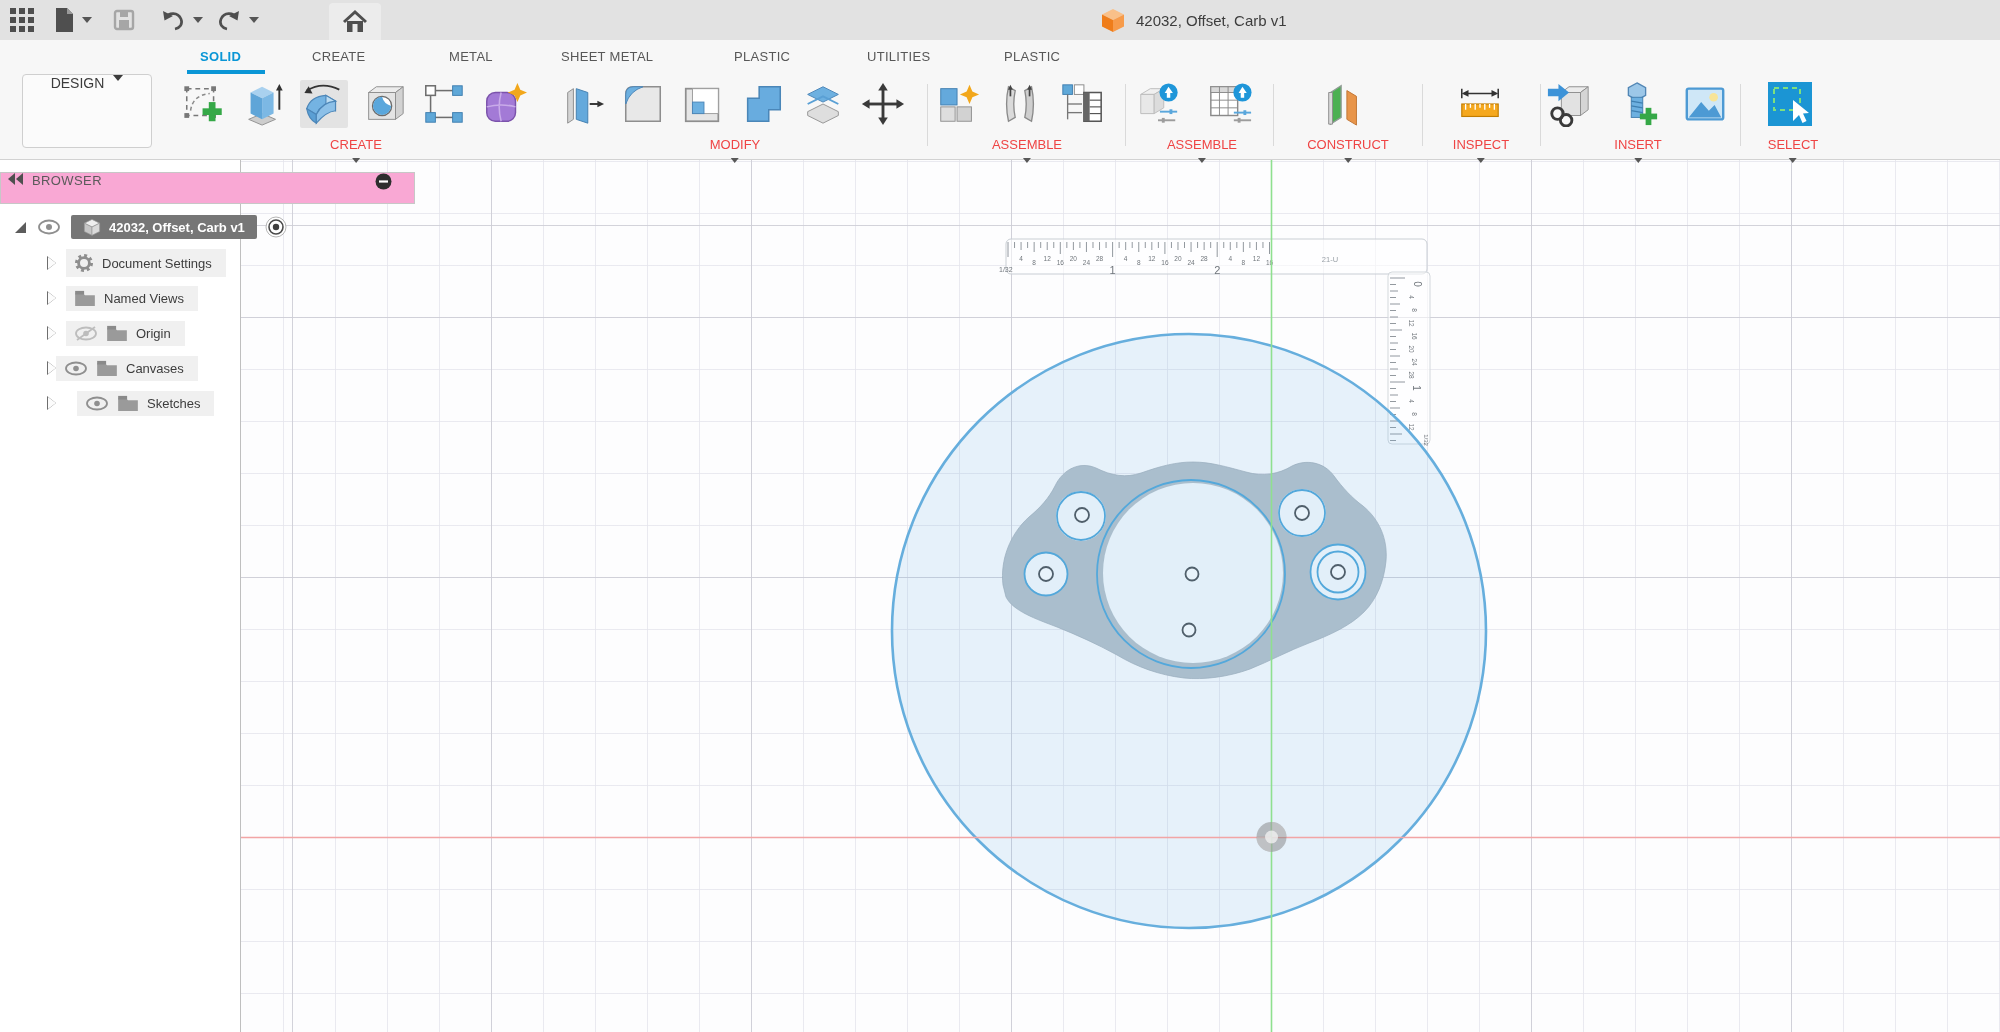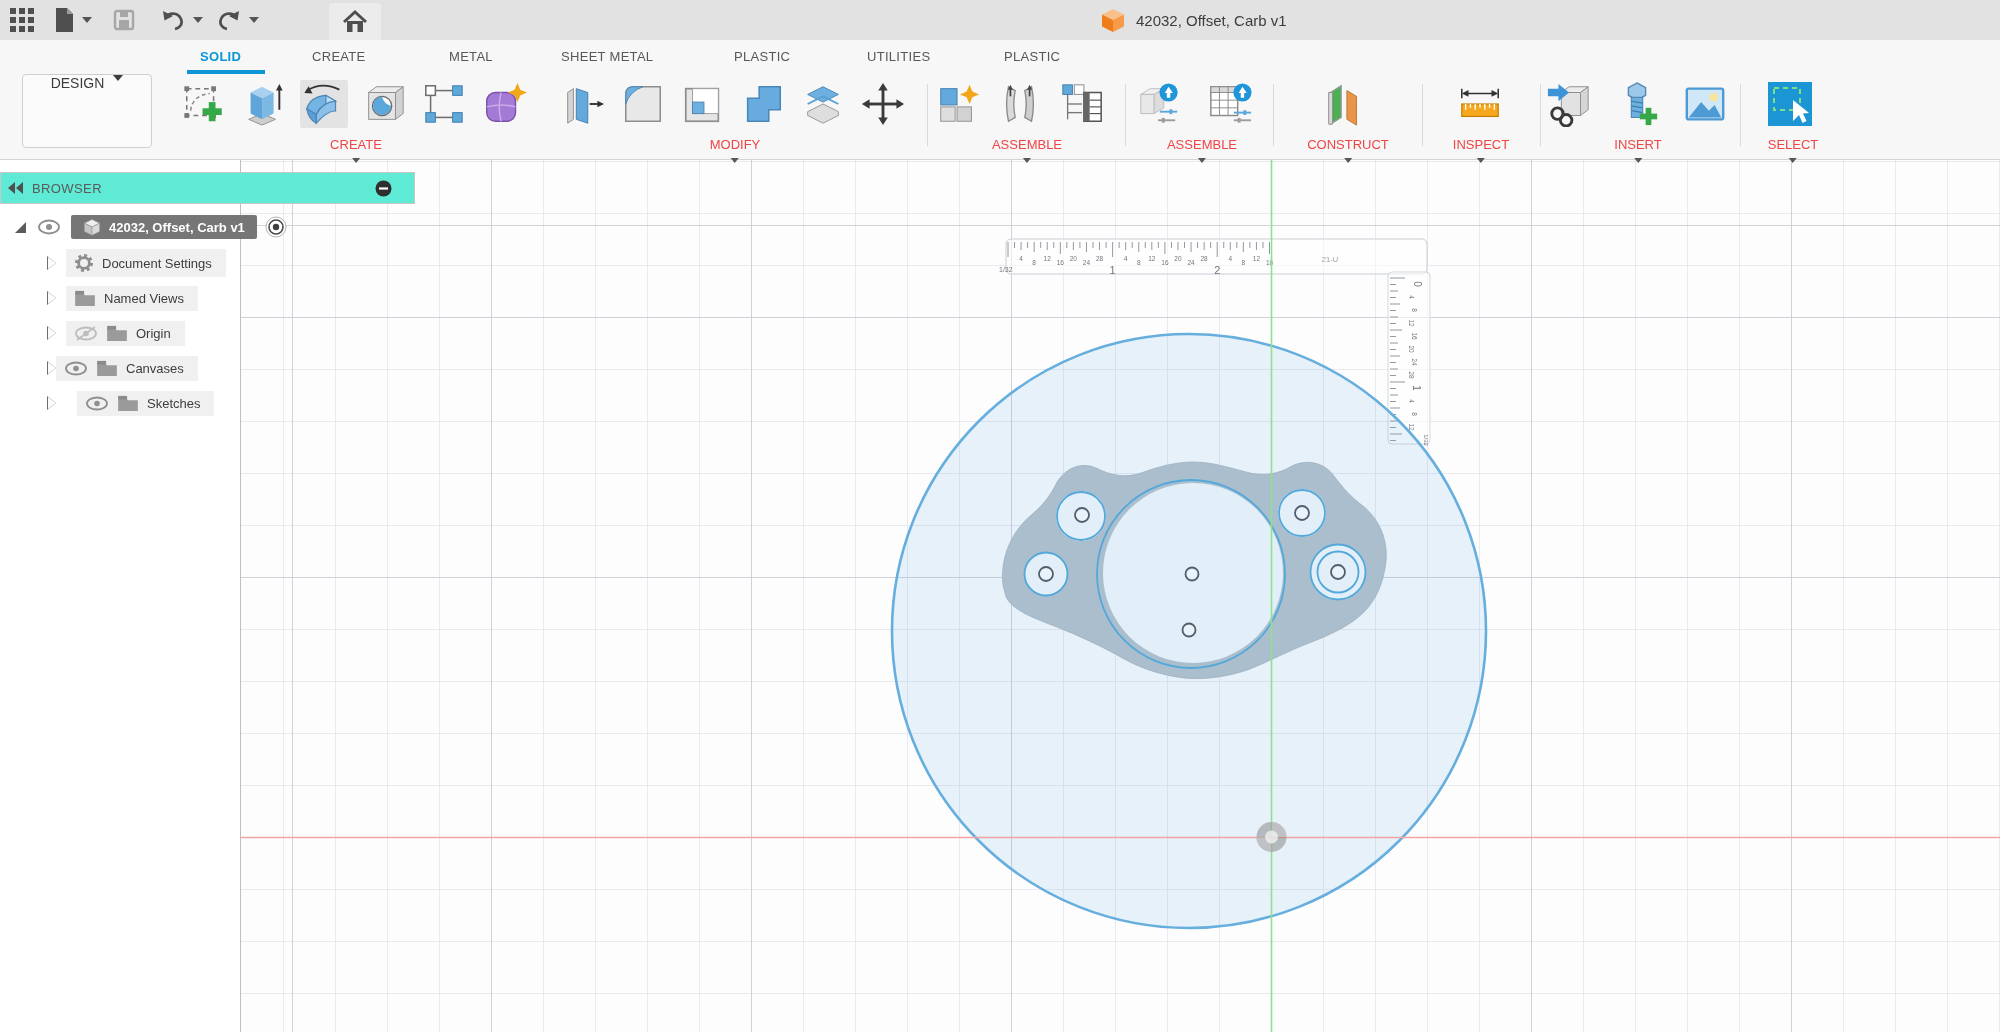--- a/index.html
+++ b/index.html
@@ -34,21 +34,21 @@
   #design-btn { position:absolute; left:22px; top:34px; width:130px; height:74px; border:1px solid #cfcfcf; border-radius:4px; background:#fbfbfb; display:flex; align-items:flex-start; justify-content:center; gap:9px; font-size:14px; color:#3c3c3c; }
   .tool-row { position:absolute; top:40px; display:flex; }
   .tool { width:48px; height:48px; display:flex; align-items:center; justify-content:center; }
   .tool.selected { background:#e3e3e3; border-radius:2px; }
   .grp-label { position:absolute; top:97px; transform:translateX(-50%); font-size:13px; color:#ef4444; white-space:nowrap; display:flex; align-items:center; gap:6px;flex-direction:column; }
   .grp-label .dd { width:0; height:0; border-left:4px solid transparent; border-right:4px solid transparent; border-top:5px solid #575757; }
   .sep { position:absolute; top:44px; width:1px; height:62px; background:#dadada; }
 
   
   #left-panel { position:absolute; left:0; top:160px; width:241px; height:872px; background:#ffffff; border-right:1px solid #bfbfbf; z-index:4; }
-  #browser-header { position:absolute; left:0; top:172px; width:415px; height:32px; background:#5eead4; border:1px solid #c7c7c7; z-index:6; display:flex; align-items:center; }
+  #browser-header { position:absolute; left:0; top:172px; width:415px; height:32px; background:#f9a8d4; border:1px solid #c7c7c7; z-index:6; display:flex; align-items:flex-start; }
   #browser-header .title { font-size:13px; color:#5a5a5a; letter-spacing:.4px; margin-left:8px; }
   #browser-tree { position:absolute; left:0; top:204px; width:430px; z-index:6; }
   .tree-row { position:absolute; left:0; height:30px; display:flex; align-items:center; }
   .row-body { display:inline-flex; align-items:center; gap:8px; background:#f0f0f0; padding:4px 14px 4px 8px; font-size:13px; color:#3d3d3d; }
   #root-highlight { display:inline-flex; align-items:center; gap:8px; background:#767676; border-radius:2px; padding:3px 12px; color:#ffffff; font-size:13px; font-weight:bold; }
   .caret-closed { width:0; height:0; border-top:6px solid transparent; border-bottom:6px solid transparent; border-left:8px solid #fcfcfc; position:relative; }
   .caret-closed:after { content:""; position:absolute; left:-9px; top:-7px; width:0; height:0; border-top:7px solid transparent; border-bottom:7px solid transparent; border-left:9px solid #6e6e6e; z-index:-1; }
 </style>
 </head>
 <body>

